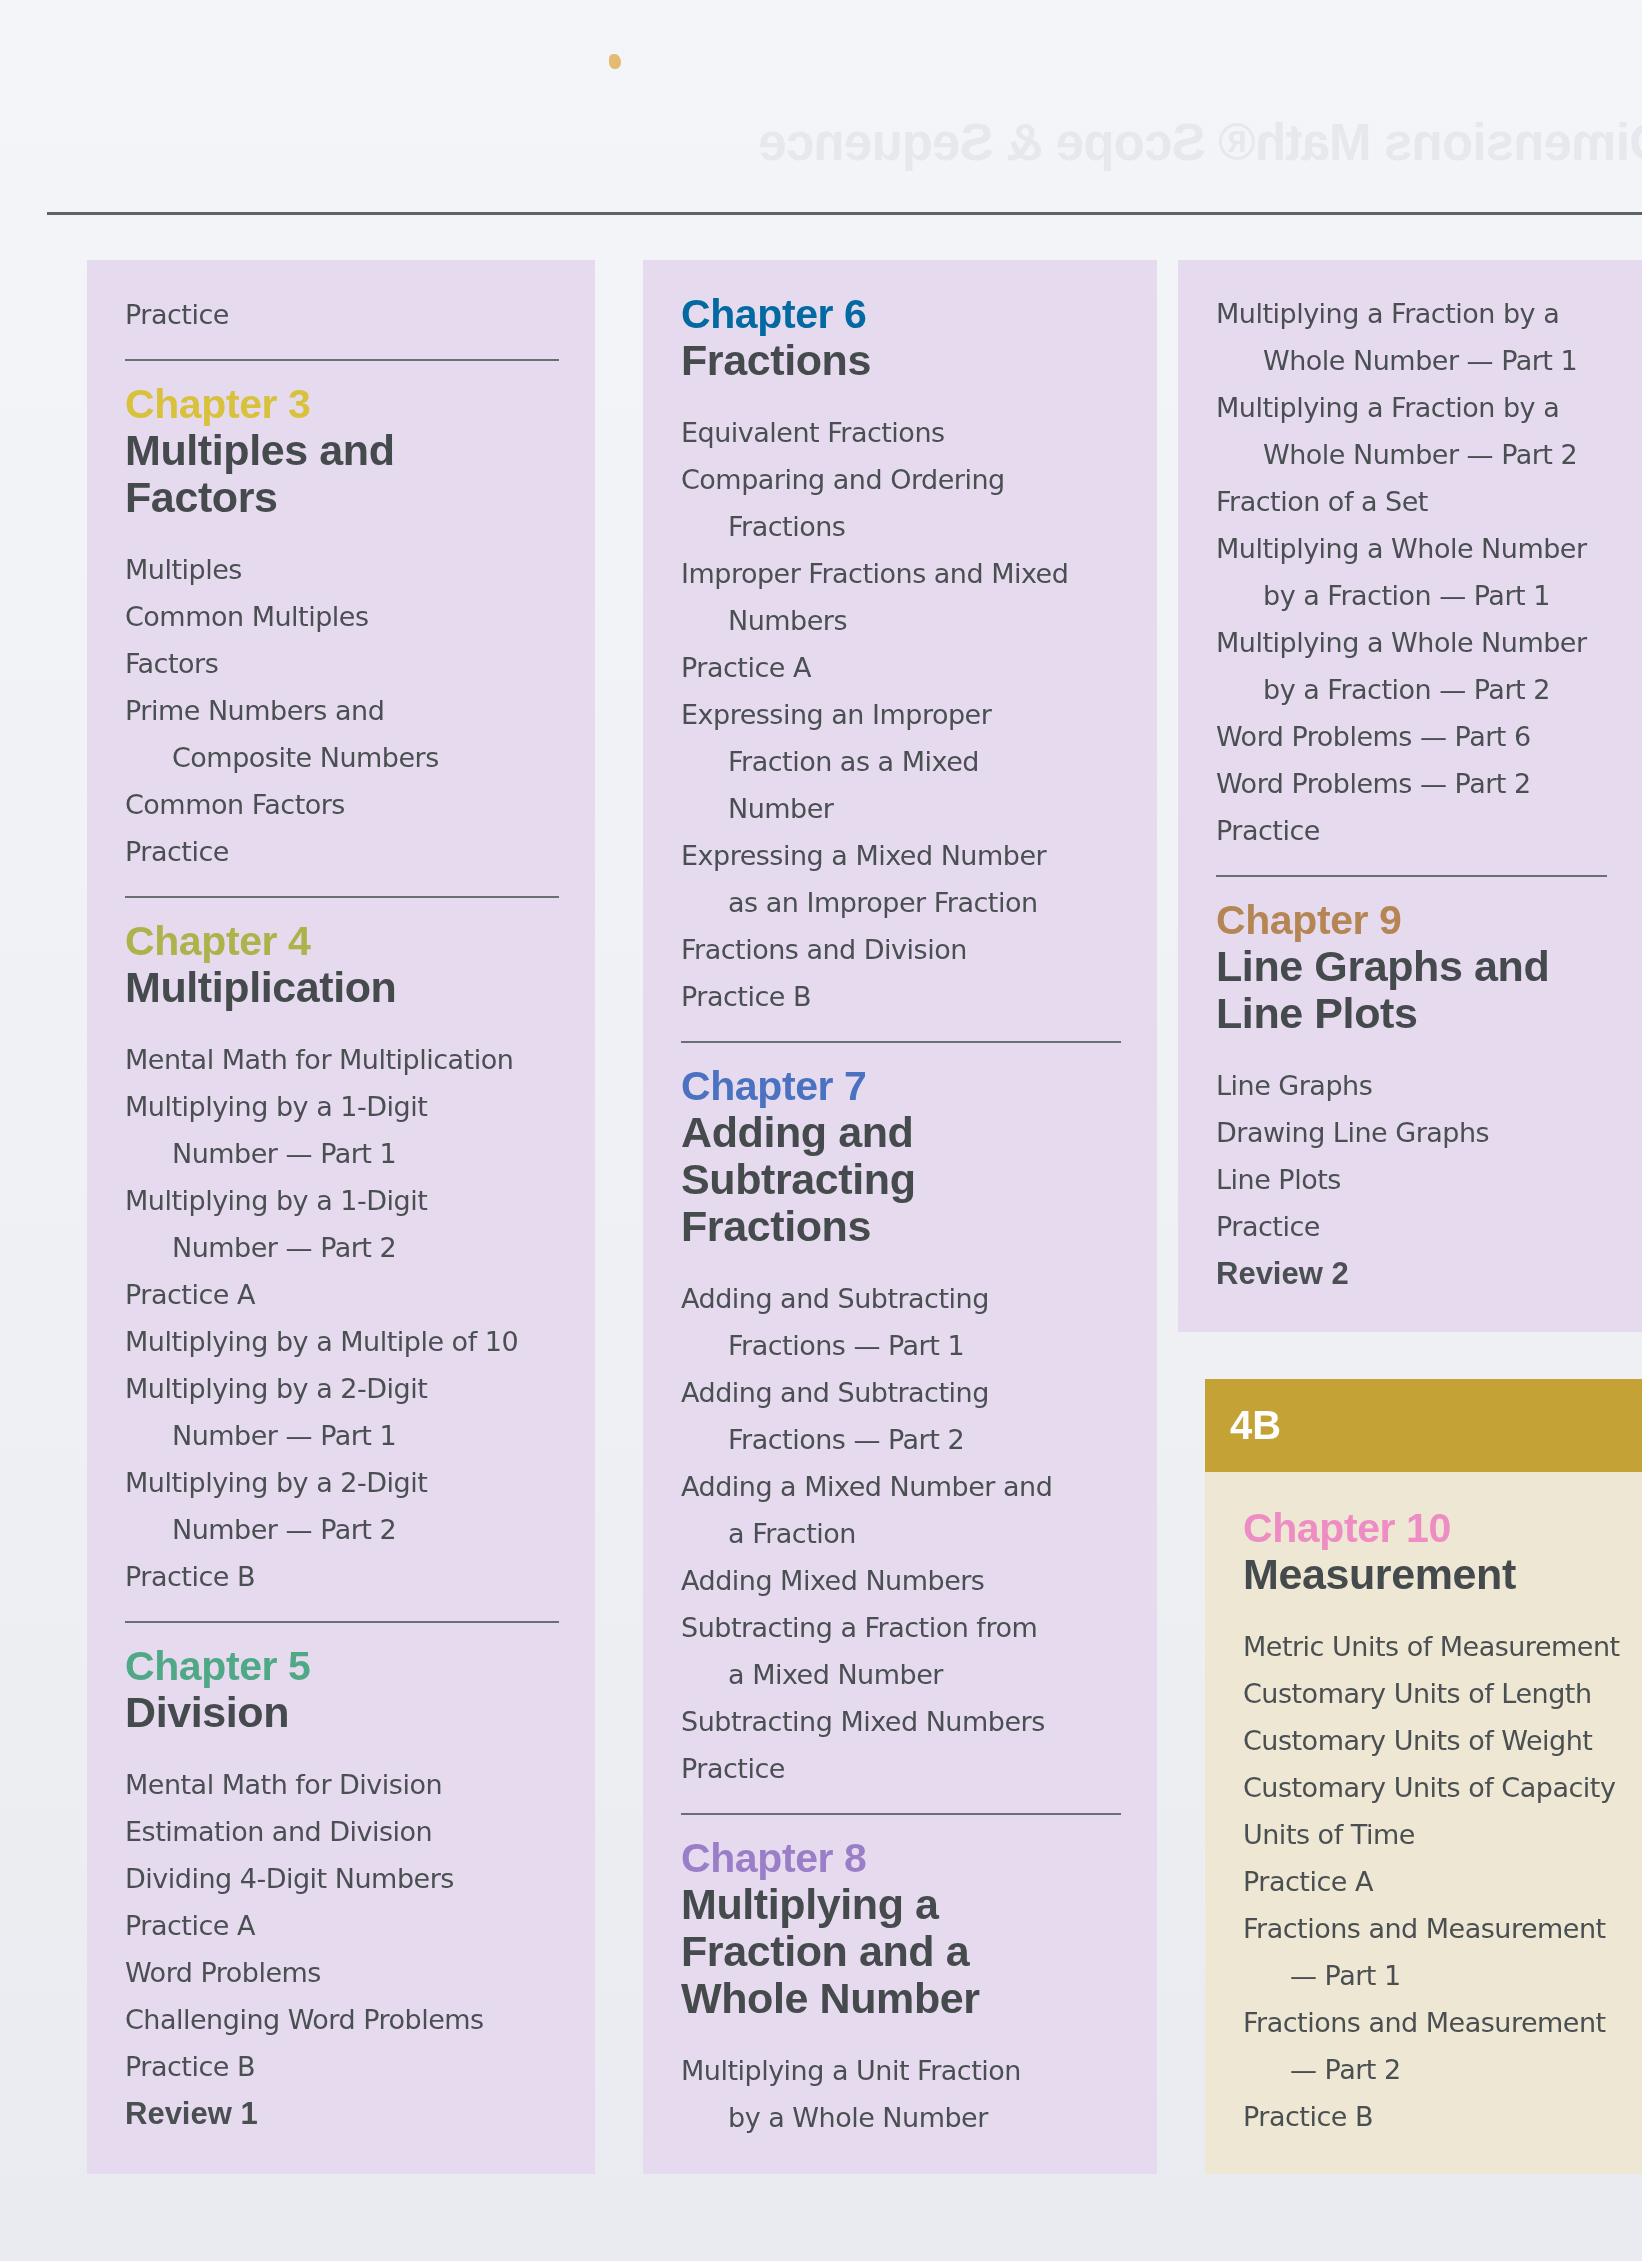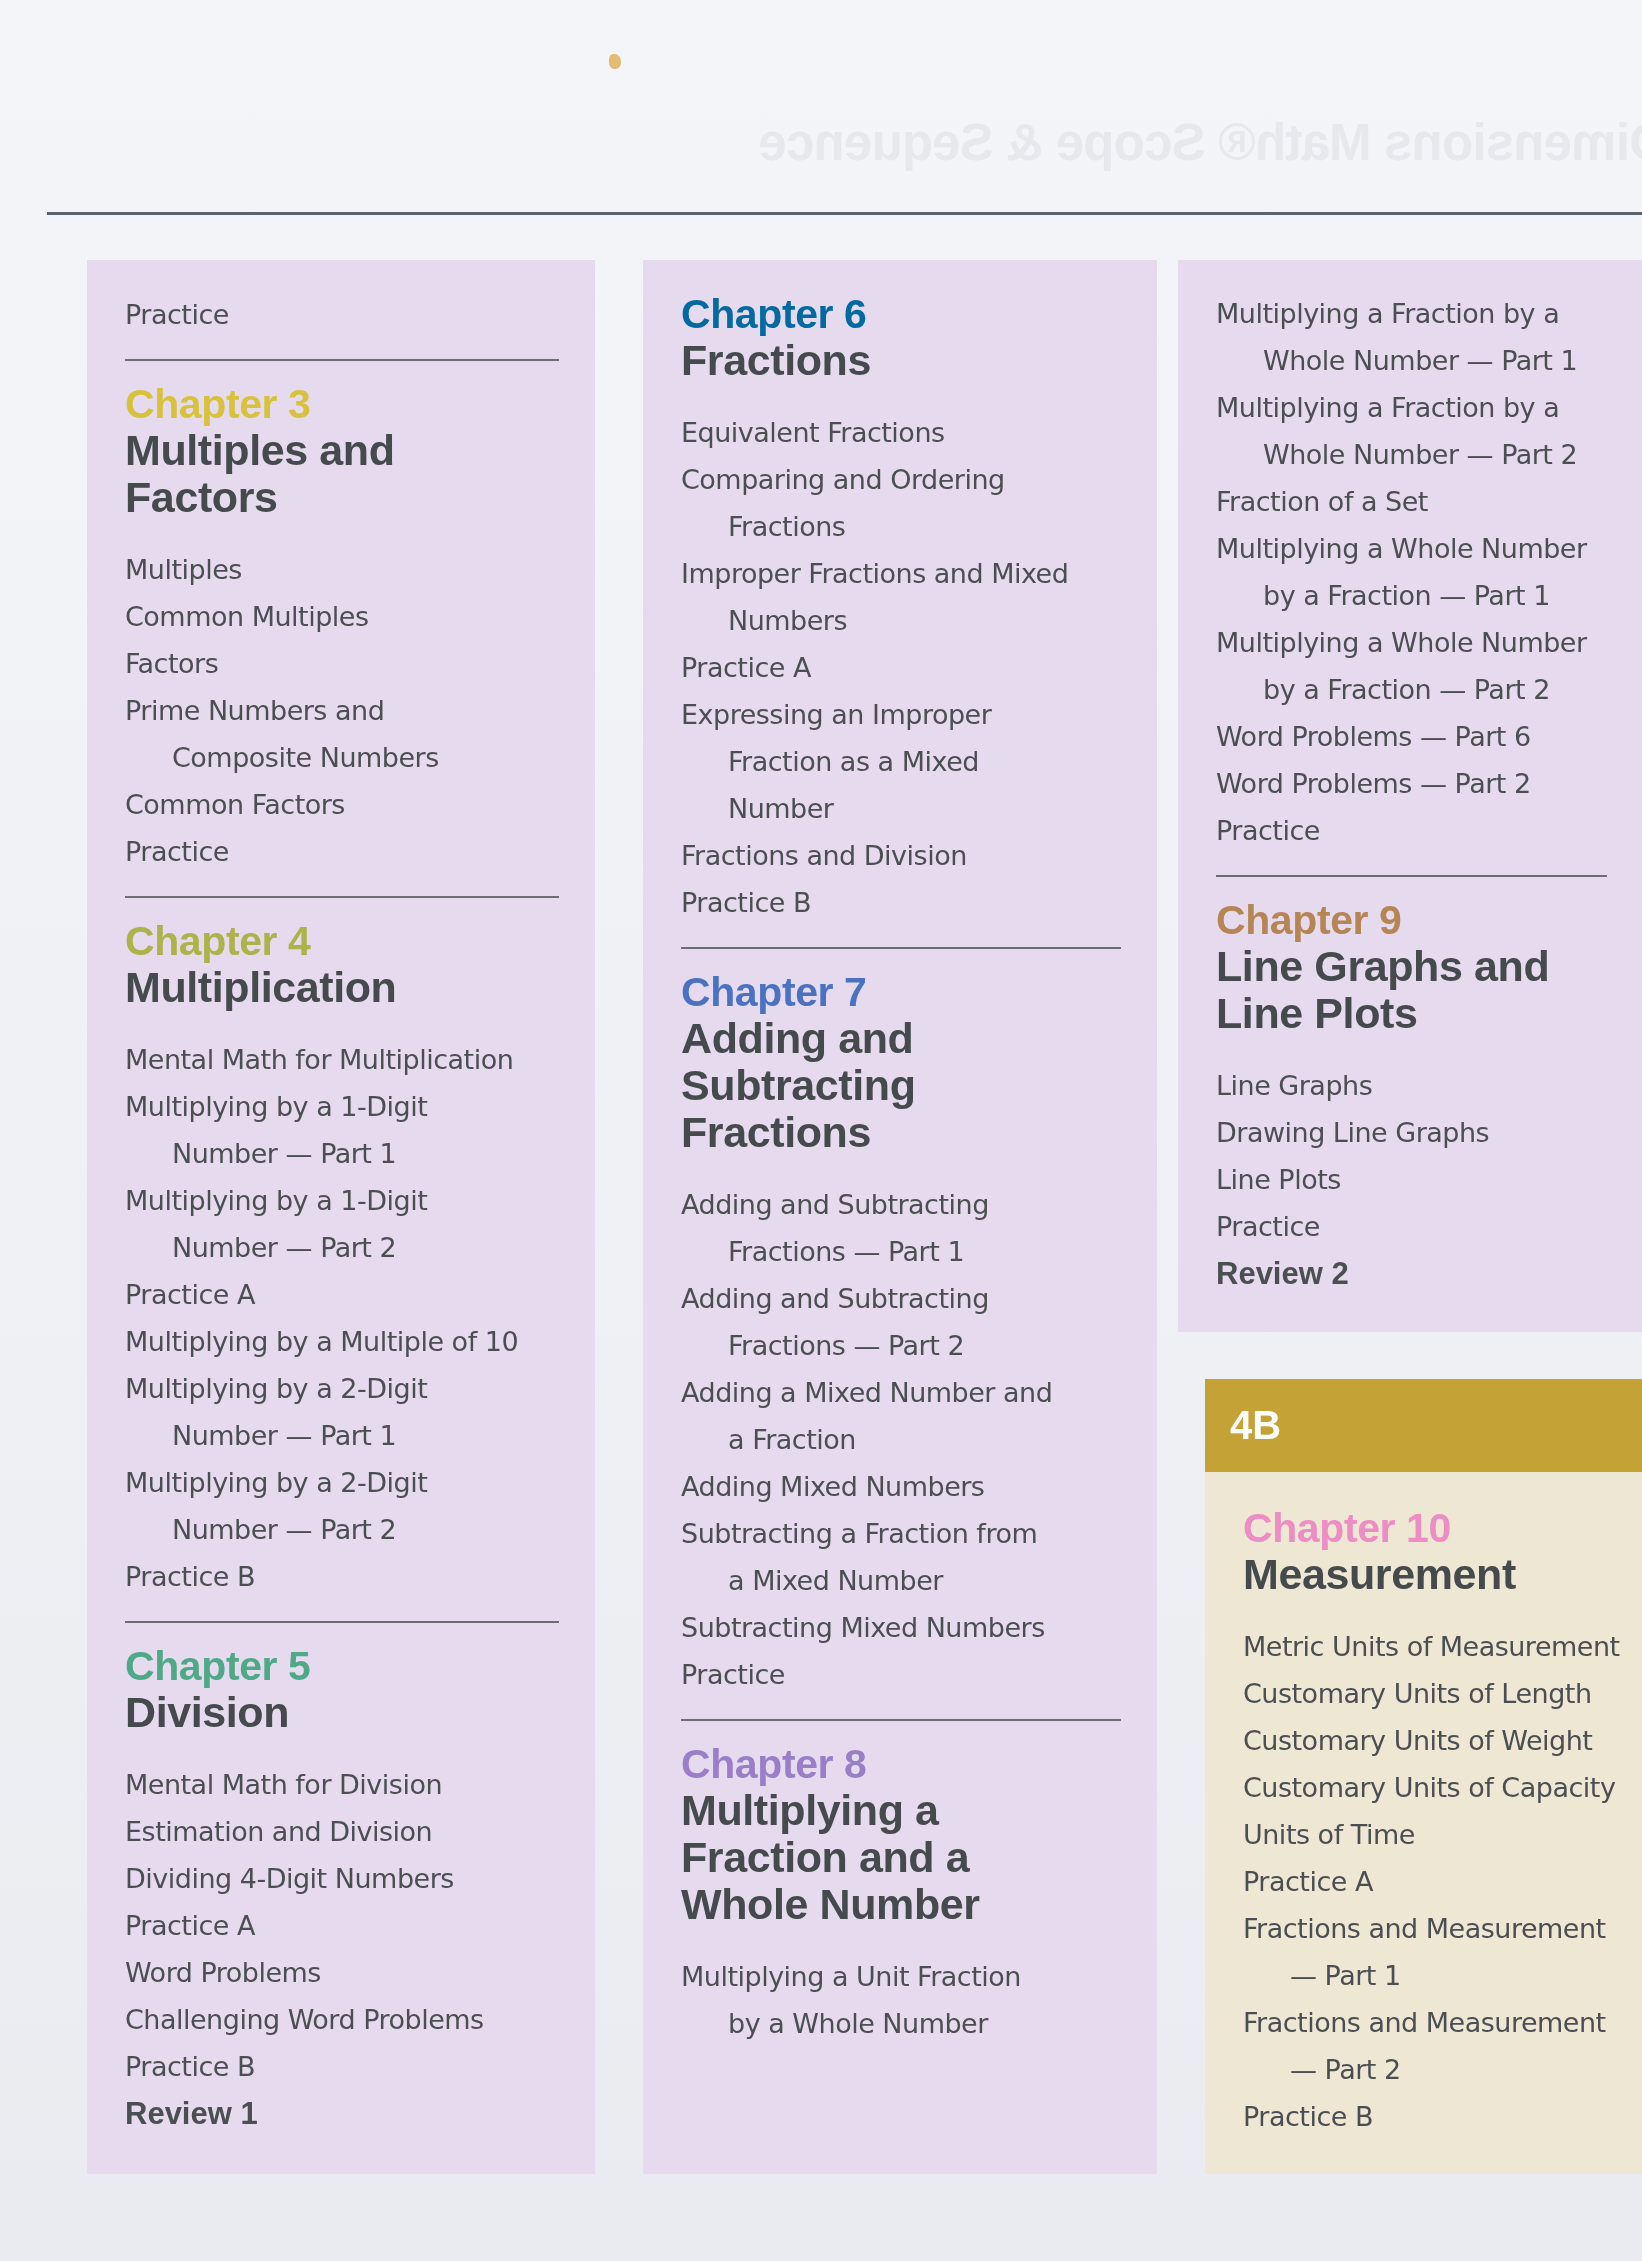--- a/index.html
+++ b/index.html
@@ -110,20 +110,21 @@
   <div class="section" style="top:31px;">
       <div class="ch-label" style="color: #0369a1;">Chapter 6</div>
       <div class="ch-title">
         <div>Fractions</div>
       </div>
       <div class="item"><span>Equivalent Fractions</span></div>
       <div class="item"><span>Comparing and Ordering</span><span class="cont">Fractions</span></div>
       <div class="item"><span>Improper Fractions and Mixed</span><span class="cont">Numbers</span></div>
       <div class="item"><span>Practice A</span></div>
       <div class="item"><span>Expressing an Improper</span><span class="cont">Fraction as a Mixed</span><span class="cont">Number</span></div>
+      <div class="item"><span>Expressing a Mixed Number</span><span class="cont">as an Improper Fraction</span></div>
       <div class="item"><span>Fractions and Division</span></div>
       <div class="item"><span>Practice B</span></div>
       <div class="rule"></div>
       <div class="ch-label" style="color: rgb(75, 114, 192);">Chapter 7</div>
       <div class="ch-title">
         <div>Adding and</div>
         <div>Subtracting</div>
         <div>Fractions</div>
       </div>
       <div class="item"><span>Adding and Subtracting</span><span class="cont">Fractions — Part 1</span></div>

